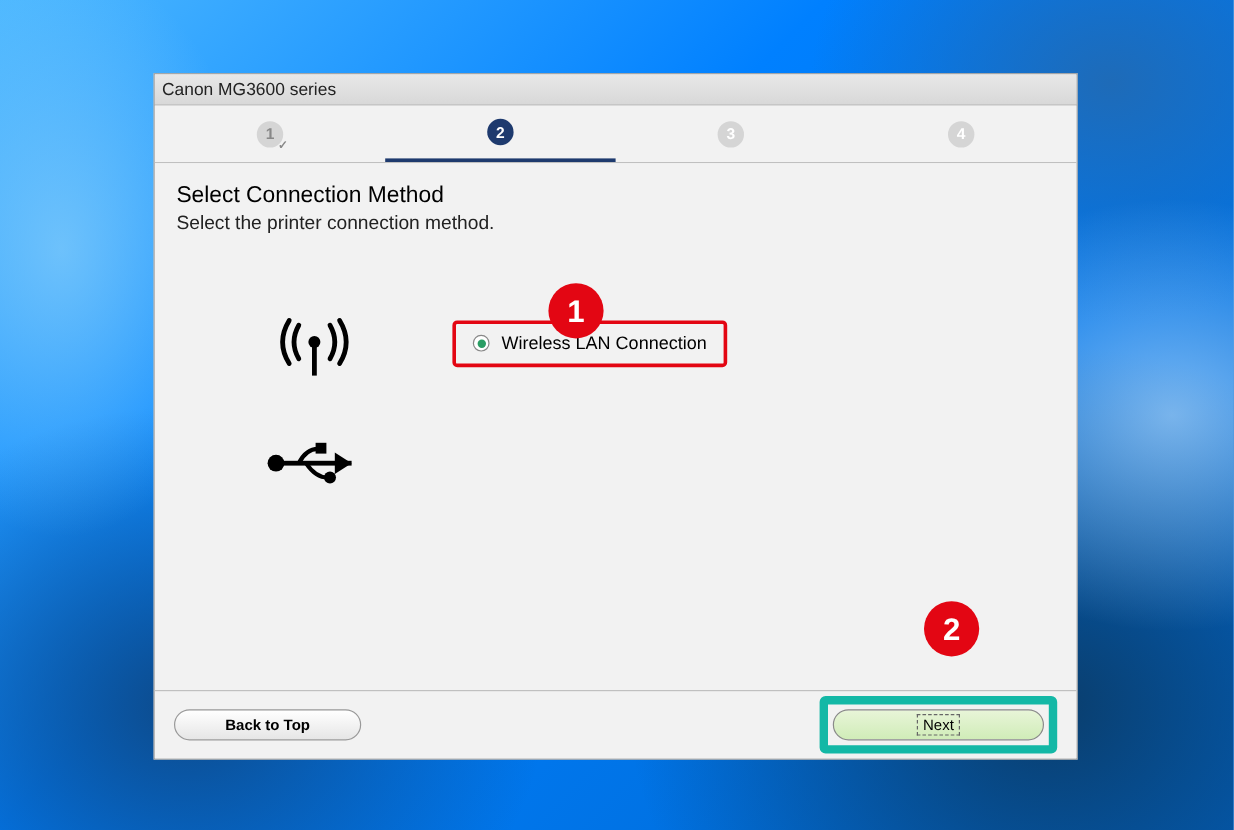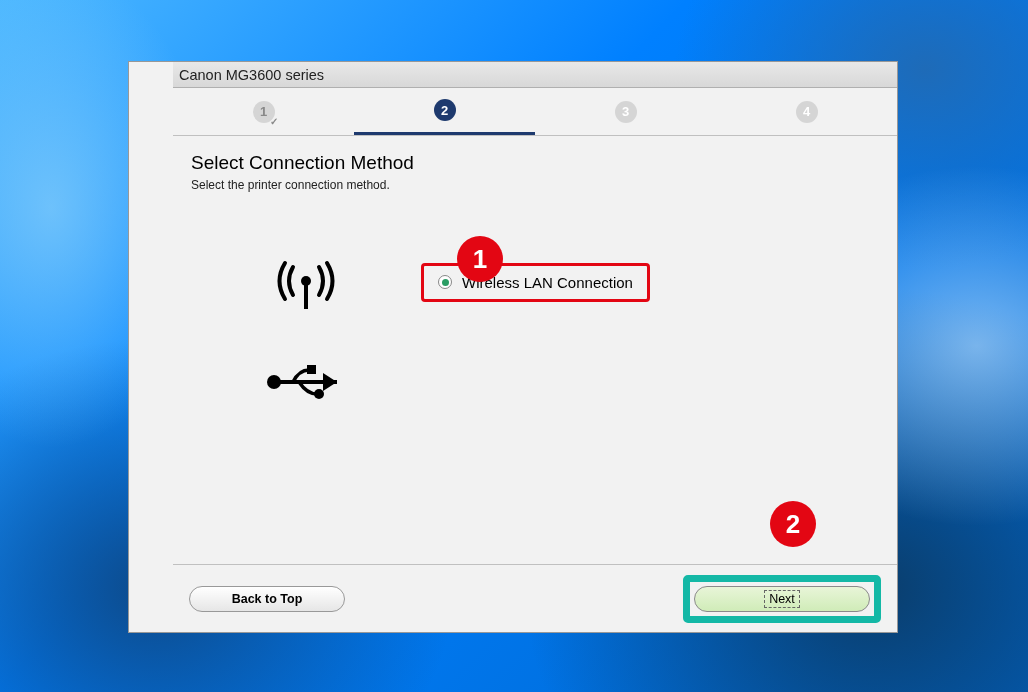--- a/index.html
+++ b/index.html
@@ -35,21 +35,20 @@
     .dialog {
       position: absolute;
       left: 128px;
       top: 61px;
       width: 770px;
       height: 572px;
       background: #f2f2f2;
       border: 1px solid #989898;
       display: flex;
       flex-direction: column;
-      padding-left: 44px;
     }
     .titlebar {
       height: 26px;
       background: linear-gradient(to bottom, #e8e8e8, #d8d8d8);
       border-bottom: 1px solid #b0b0b0;
       display: flex;
       align-items: center;
       padding-left: 6px;
       font-size: 14.5px;
       color: #222;
@@ -107,21 +106,21 @@
       background: #f2f2f2;
       position: relative;
     }
     .content-heading {
       font-size: 19px;
       font-weight: normal;
       color: #000;
       margin-bottom: 4px;
     }
     .content-sub {
-      font-size: 12px;
+      font-size: 16px;
       color: #222;
       margin-bottom: 60px;
     }
     .option-row {
       display: flex;
       align-items: center;
       margin-bottom: 40px;
       height: 60px;
     }
     .icon-col {
@@ -153,21 +152,21 @@
       width: 7px;
       height: 7px;
       border-radius: 50%;
       background: #2a9d64;
     }
     .highlight-red {
       border: 3px solid #e30613;
       border-radius: 4px;
     }
     .footer {
-      height: 68px;
+      height: 57px;
       border-top: 1px solid #c0c0c0;
       display: flex;
       align-items: center;
       justify-content: space-between;
       padding: 0 16px;
       background: #f2f2f2;
       position: relative;
     }
     .btn {
       width: 156px;

